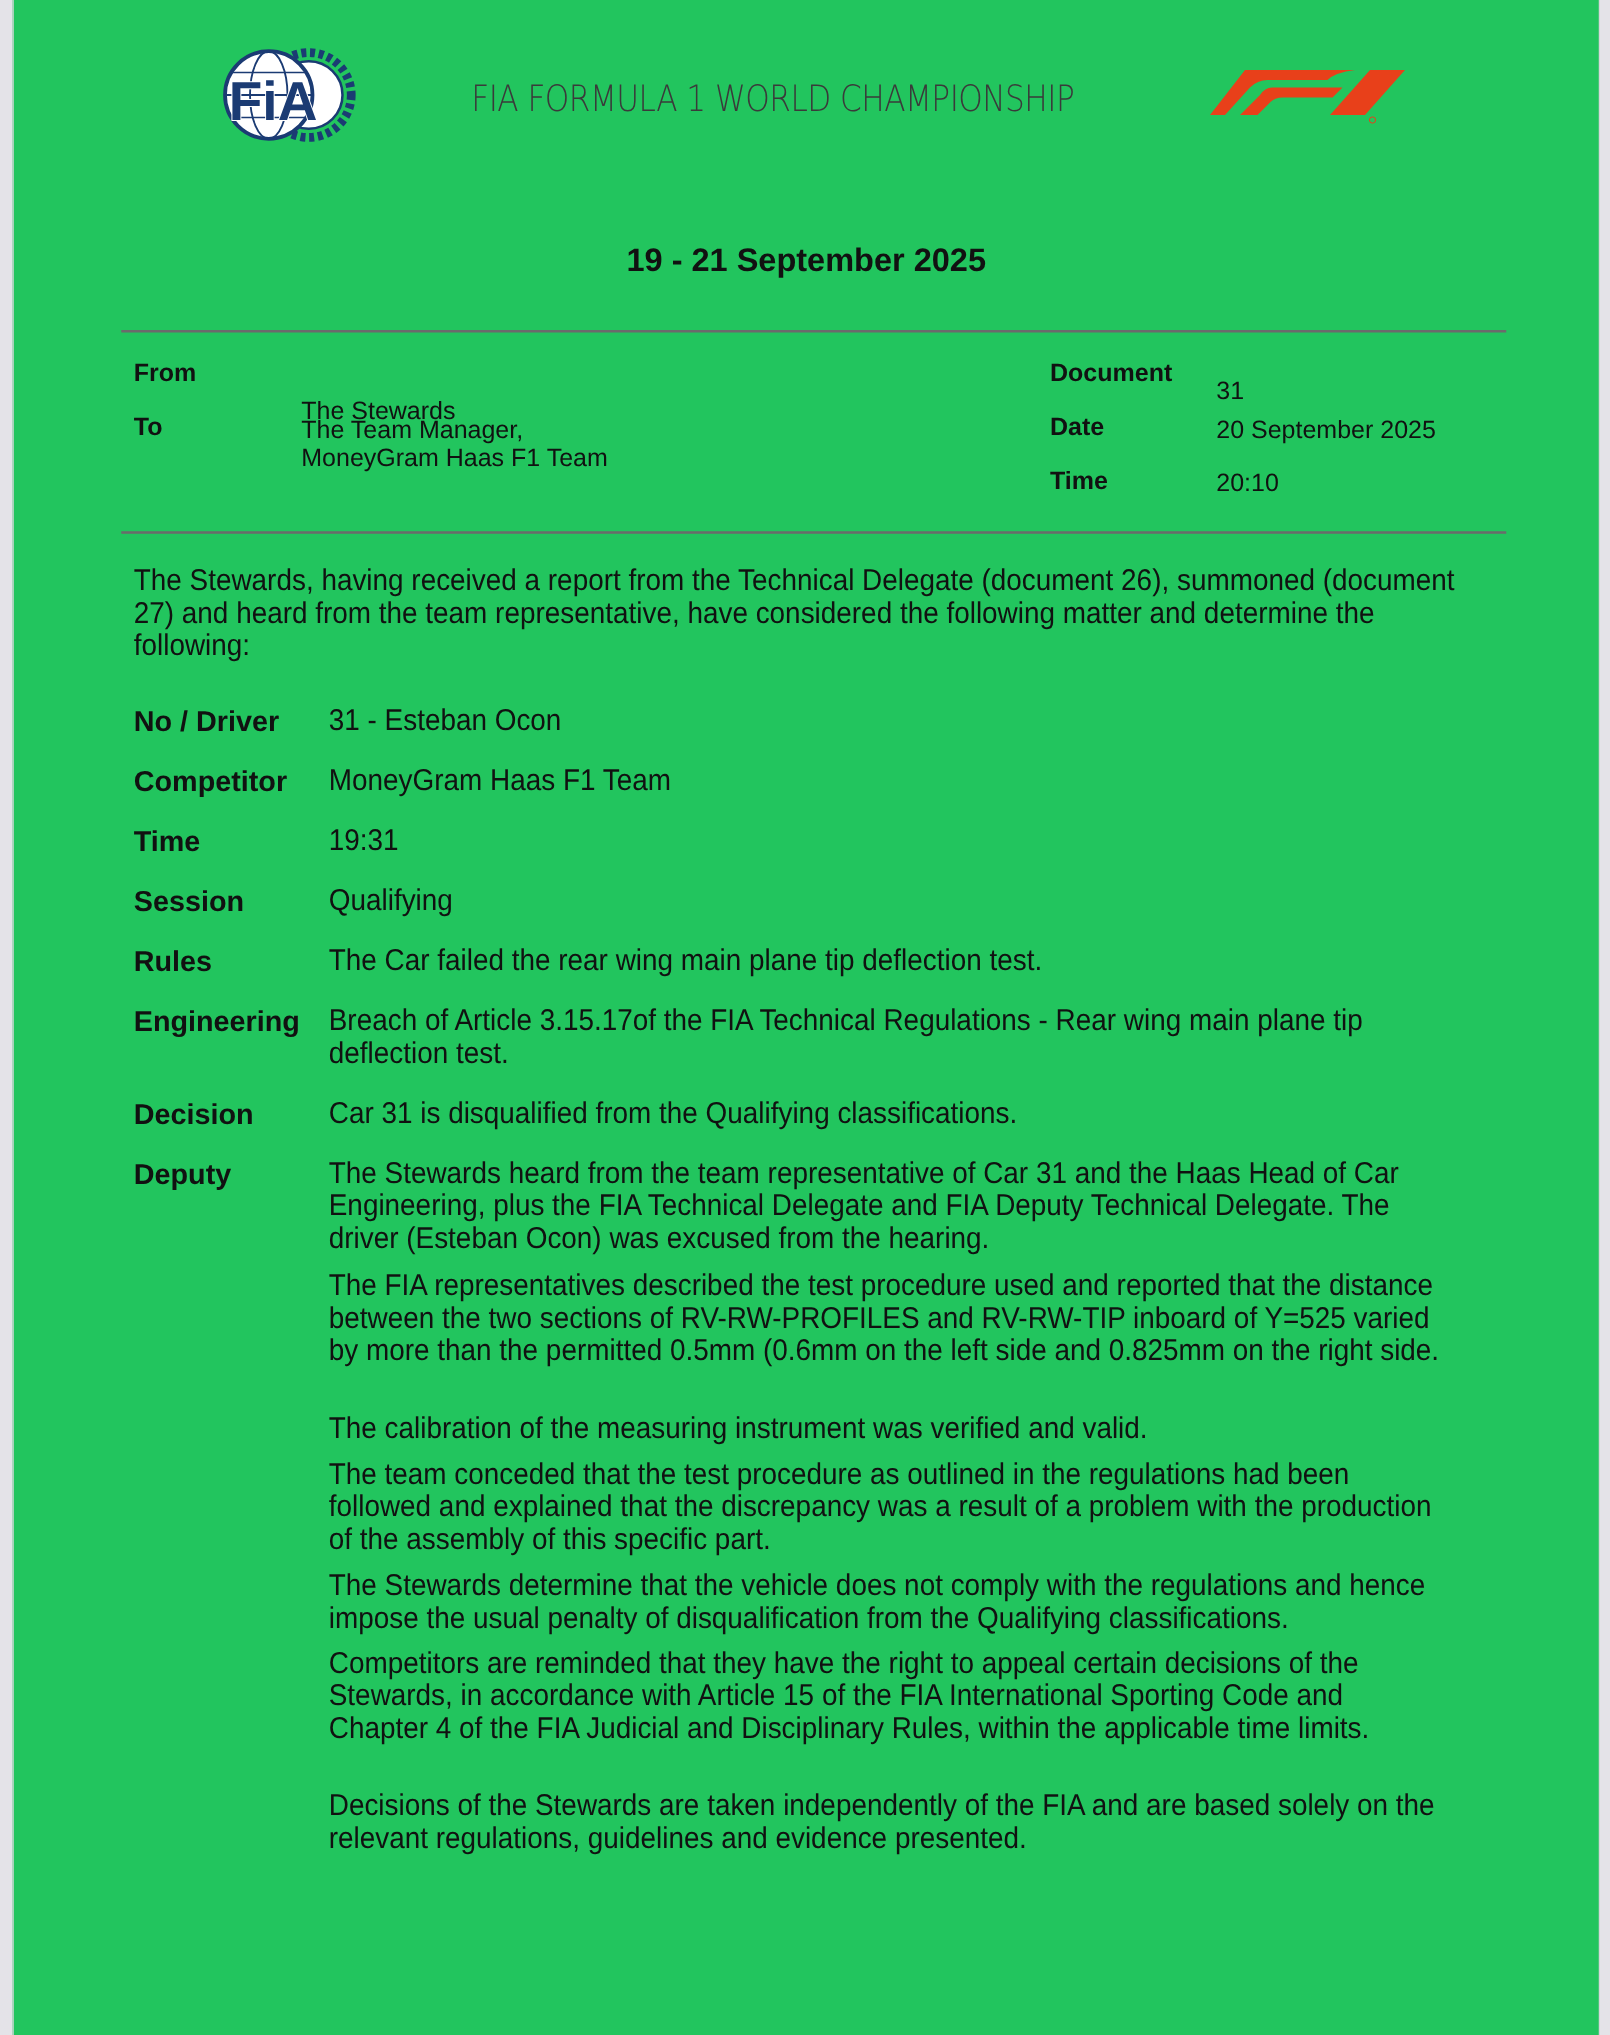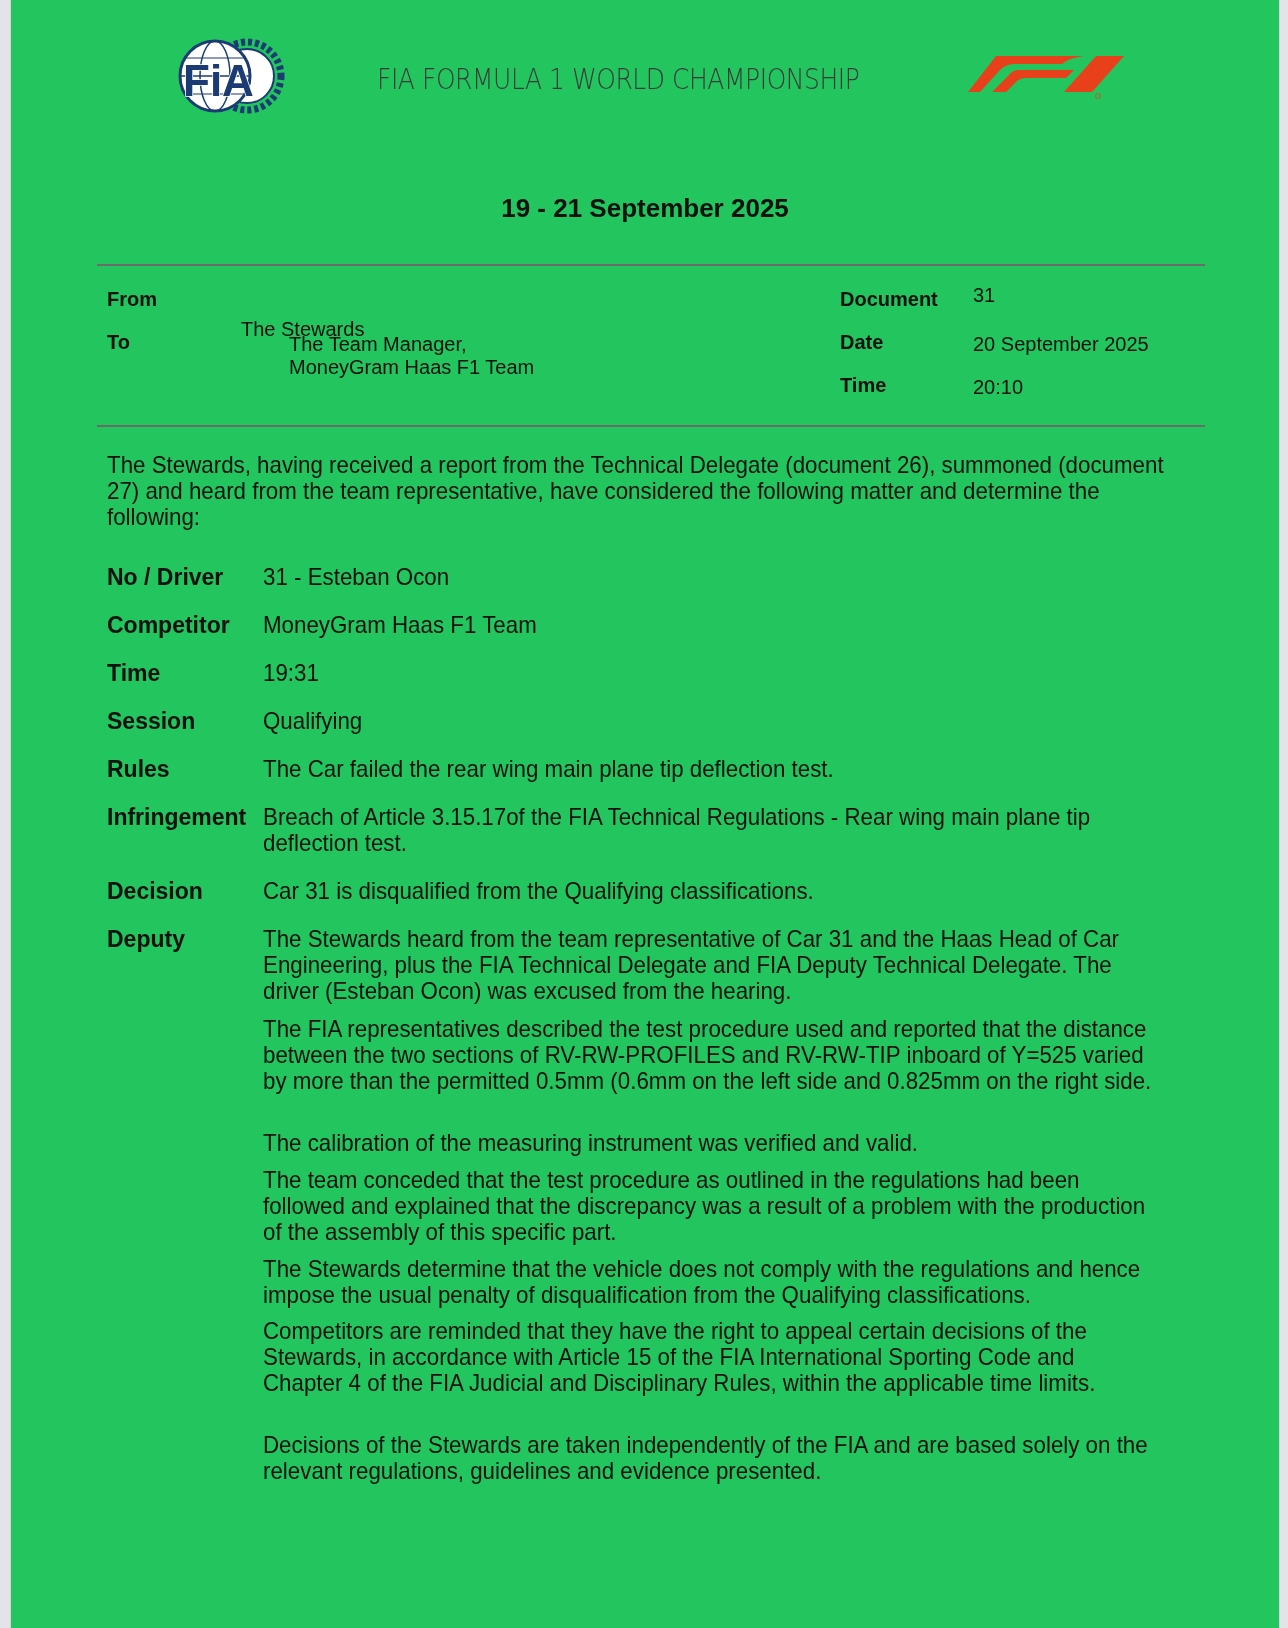--- a/index.html
+++ b/index.html
@@ -63,27 +63,27 @@
     </svg>
   </div>
 
   <div class="abs dates">19 - 21 September 2025</div>
 
   <div class="abs rule" style="top:264px;"></div>
 
   <div class="abs lbl" style="left:96px; top:288px;">From</div>
   <div class="abs val" style="left:230px; top:290px;margin-top:28px;">The Stewards</div>
   <div class="abs lbl" style="left:96px; top:331px;">To</div>
-  <div class="abs val" style="left:230px; top:333px; line-height:23px;margin-left:48px;">
+  <div class="abs val" style="left:230px; top:333px; line-height:23px;">
     <div>The Team Manager,</div>
     <div>MoneyGram Haas F1 Team</div>
   </div>
 
   <div class="abs lbl" style="left:829px; top:288px;">Document</div>
-  <div class="abs val" style="left:962px; top:284px;">31</div>
+  <div class="abs val" style="left:962px; top:302px;">31</div>
   <div class="abs lbl" style="left:829px; top:331px;">Date</div>
   <div class="abs val" style="left:962px; top:333px;">20 September 2025</div>
   <div class="abs lbl" style="left:829px; top:374px;">Time</div>
   <div class="abs val" style="left:962px; top:376px;">20:10</div>
 
   <div class="abs rule" style="top:425px;"></div>
 
   <div class="abs body-text intro">The Stewards, having received a report from the Technical Delegate (document 26), summoned (document 27) and heard from the team representative, have considered the following matter and determine the following:</div>
 
   <div class="abs row-lbl" style="top:564px;">No / Driver</div>
@@ -94,21 +94,21 @@
 
   <div class="abs row-lbl" style="top:660px;">Time</div>
   <div class="abs body-text row-val" style="top:660px;">19:31</div>
 
   <div class="abs row-lbl" style="top:708px;">Session</div>
   <div class="abs body-text row-val" style="top:708px;">Qualifying</div>
 
   <div class="abs row-lbl" style="top:756px;">Rules</div>
   <div class="abs body-text row-val" style="top:756px;">The Car failed the rear wing main plane tip deflection test.</div>
 
-  <div class="abs row-lbl" style="top:804px;">Infringement</div>
+  <div class="abs row-lbl" style="top:804px;">Engineering</div>
   <div class="abs body-text row-val" style="top:804px;">Breach of Article 3.15.17of the FIA Technical Regulations  - Rear wing main plane tip deflection test.</div>
 
   <div class="abs row-lbl" style="top:878px;">Decision</div>
   <div class="abs body-text row-val" style="top:878px;">Car 31 is disqualified from the Qualifying classifications.</div>
 
   <div class="abs row-lbl" style="top:926px;">Deputy</div>
 
   <div class="abs body-text reason-p" style="top:926px;">The Stewards heard from the team representative of Car 31 and the Haas Head of Car Engineering, plus the FIA Technical Delegate and FIA Deputy Technical Delegate.  The driver (Esteban Ocon) was excused from the hearing.</div>
   <div class="abs body-text reason-p" style="top:1016px;">The FIA representatives described the test procedure used and reported that the distance between the two sections of RV-RW-PROFILES and RV-RW-TIP inboard of Y=525 varied by more than the permitted 0.5mm (0.6mm on the left side and 0.825mm on the right side.</div>
   <div class="abs body-text reason-p" style="top:1130px;">The calibration of the measuring instrument was verified and valid.</div>

